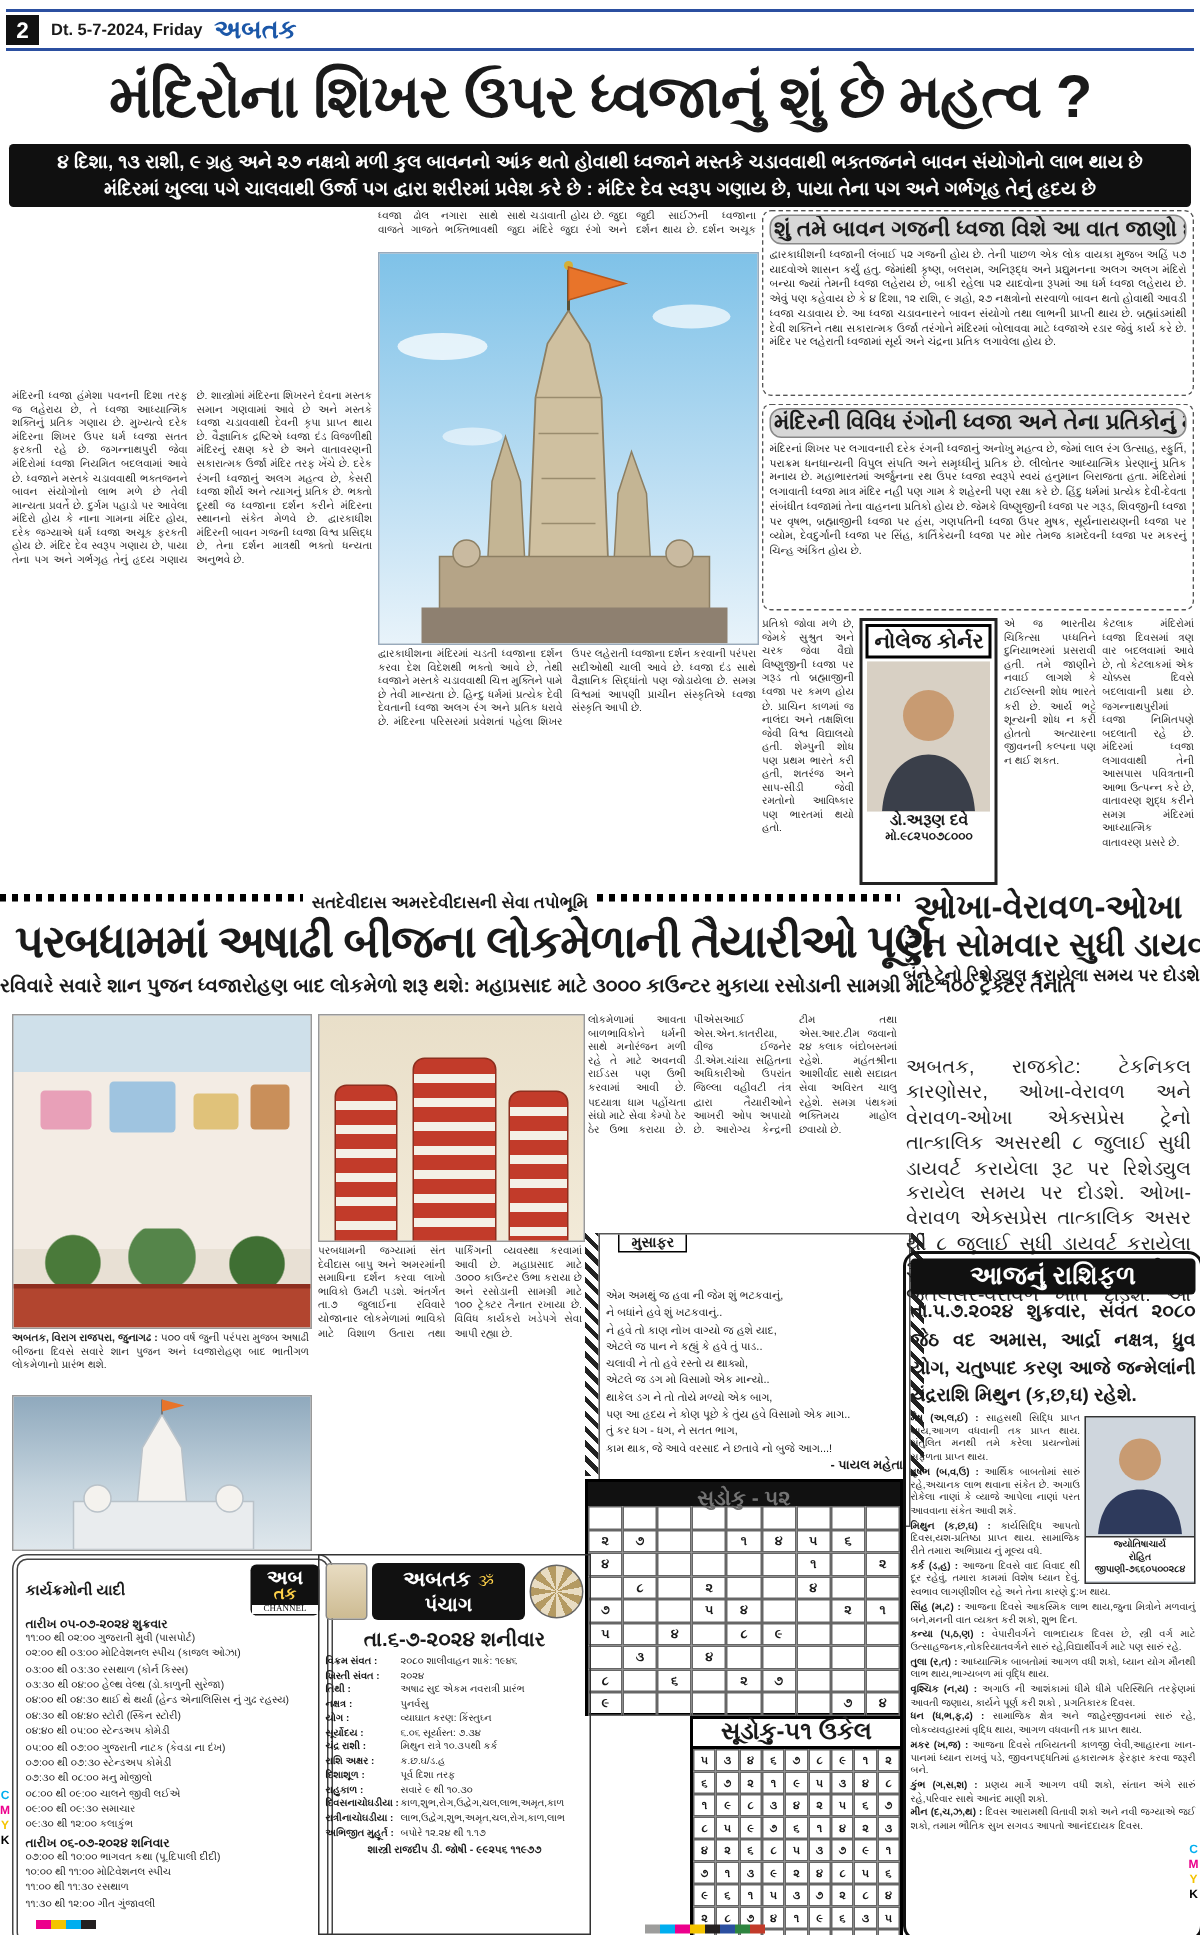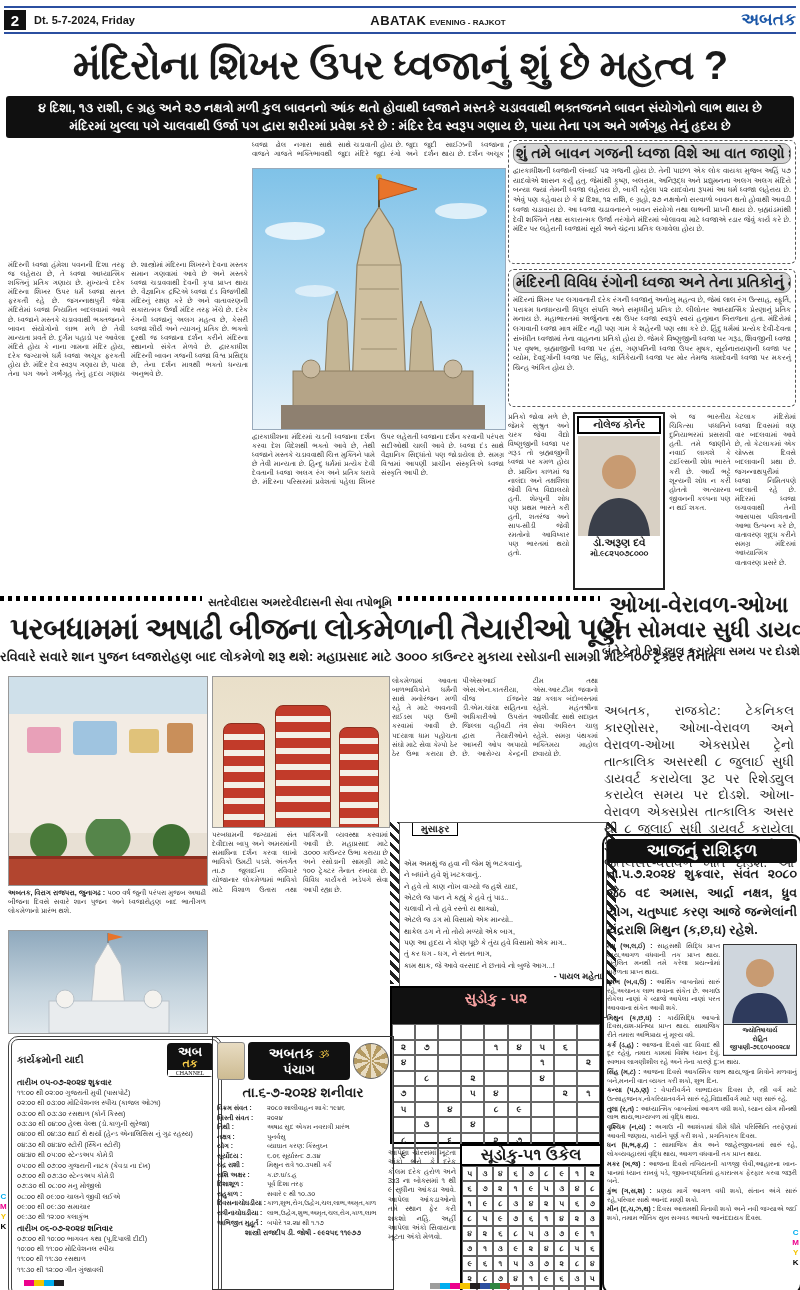--- a/index.html
+++ b/index.html
@@ -33,21 +33,21 @@
   
   .right-panel{left:508px;top:140px;width:288px;height:452px;}
   .kbox{border:1px dashed #555;border-radius:6px;padding:2px 4px;margin-bottom:5px;overflow:hidden;}
   .kbox-title{background:#d7d7d7;border:1px solid #888;border-radius:8px;font-weight:bold;font-size:14.5px;
               text-align:center;padding:1px 2px;margin-bottom:2px;white-space:nowrap;overflow:hidden;}
   .kbox-body{font-size:7.2px;line-height:1.35;text-align:justify;}
   .kbox1{height:118px;} .kbox2{height:132px;}
   .kcorner{display:flex;gap:4px;height:178px;}
   .kc-col{flex:1;font-size:7px;line-height:1.3;text-align:justify;overflow:hidden;}
   .kc-card{width:88px;flex:none;border:2px solid #222;background:#fff;text-align:center;}
-  .kc-label{border:2px solid #000;margin:2px;font-weight:bold;font-size:10px;padding:1px 0;}
+  .kc-label{border:2px solid #000;margin:2px;font-weight:bold;font-size:14px;padding:1px 0;}
   .kc-photo{height:100px;margin:0 3px;background:#d8d0c4;overflow:hidden;}
   .kc-name{font-weight:bold;font-size:10.5px;}
   .kc-phone{font-size:8px;font-weight:bold;}
   
   .kicker{left:0;top:596px;width:600px;height:14px;display:flex;align-items:flex-start;gap:6px;}
   .kick-dots{flex:1;height:5px;background:repeating-linear-gradient(90deg,#000 0 4px,transparent 4px 8px);}
   .kick-text{font-weight:bold;font-size:11px;white-space:nowrap;}
   .headline2{left:10px;top:609px;width:600px;height:40px;font-size:30px;line-height:40px;font-weight:bold;
              text-align:center;white-space:nowrap;letter-spacing:-1px;}
   .subhead2{left:0;top:649px;width:600px;height:20px;font-size:13px;font-weight:bold;text-align:center;white-space:nowrap;}
@@ -69,21 +69,21 @@
   
   .musafar{left:390px;top:822px;width:208px;height:162px;
            background:repeating-linear-gradient(45deg,#222 0 3px,#fff 3px 7px);padding:0 9px;}
   .mu-inner{position:relative;background:#fff;height:100%;border:1px solid #555;padding:16px 4px;overflow:hidden;}
   .mu-title{position:absolute;top:-1px;left:12px;background:#fff;border:1px solid #000;font-weight:bold;
             font-size:9.5px;padding:0 8px;}
   .mu-lines{margin-top:19px;font-size:7.3px;line-height:1.55;}
   .mu-author{text-align:right;font-weight:bold;font-size:8.5px;}
   
   .sudoku{left:390px;top:986px;width:208px;height:154px;border:2px solid #000;background:#fff;}
-  .su-title{background:#111;color:#fca5a5;font-weight:bold;font-size:14px;text-align:center;height:36px;line-height:20px;}
+  .su-title{background:#111;color:#737373;font-weight:bold;font-size:14px;text-align:center;height:16px;line-height:20px;}
   .su-grid{display:grid;grid-template-columns:repeat(9,1fr);}
   .su-grid .su-cell{border:1px solid #666;height:13.5px;display:flex;align-items:center;justify-content:center;
                     font-size:8.5px;font-weight:bold;}
   .rules{left:388px;top:1148px;width:68px;height:138px;font-size:7.2px;}
   .solution{left:460px;top:1144px;width:138px;height:146px;border:2px solid #000;background:#fff;}
   .sol-title{font-weight:bold;font-size:16px;text-align:center;border-bottom:2px solid #000;height:18px;line-height:18px;}
   .solution .su-cell{height:13px;font-size:7.5px;}
   
   .train-h{left:602px;top:592px;width:194px;text-align:center;font-weight:bold;font-size:22px;line-height:25px;white-space:nowrap;}
   .train-sub{left:602px;top:645px;width:194px;text-align:center;font-weight:bold;font-size:11.5px;white-space:nowrap;}
@@ -130,24 +130,20 @@
   b.inb{font-weight:bold;}
 </style>
 </head>
 <body>
 
 <div class="page">
 
   <div class="abs masthead">
     <div class="pageno">2</div>
     <div class="mh-date">Dt. 5-7-2024, Friday</div>
-    <div class="mh-center">
-      <b>ABATAK</b>
-      <span class="suffix">EVENING - RAJKOT</span>
-    </div>
     <div class="mh-logo">અબતક</div>
   </div>
 
   <div class="abs headline">મંદિરોના શિખર ઉપર ધ્વજાનું શું છે મહત્વ ?</div>
   <div class="abs subhead-box">
     <div>૪ દિશા, ૧૩ રાશી, ૯ ગ્રહ અને ૨૭ નક્ષત્રો મળી કુલ બાવનનો આંક થતો હોવાથી ધ્વજાને મસ્તકે ચડાવવાથી ભક્તજનને બાવન સંયોગોનો લાભ થાય છે</div>
     <div>મંદિરમાં ખુલ્લા પગે ચાલવાથી ઉર્જા પગ દ્વારા શરીરમાં પ્રવેશ કરે છે : મંદિર દેવ સ્વરૂપ ગણાય છે, પાયા તેના પગ અને ગર્ભગૃહ તેનું હૃદય છે</div>
   </div>
 
   <div class="abs strip smalltxt">ધ્વજા ઢોલ નગારા સાથે વાજતે ગાજતે ભક્તિભાવથી સાથે ચડાવાતી હોય છે. જુદા જુદા મંદિરે જુદા રંગો અને જુદી સાઈઝની ધ્વજાના દર્શન થાય છે. દર્શન અચૂક કર્યા જેવો જીવન ધન્ય બની જાય છે. સવાર સાંજ મંદિરે અચૂક દર્શન જવાય છે. આપણા ધર્મમાં પણ મંદિરના સવાર સાંજ દર્શનનું મહત્વ અનેરૂ છે.</div>
@@ -338,21 +334,20 @@
         <div class="su-cell"></div>
         <div class="su-cell"></div>
         <div class="su-cell"></div>
         <div class="su-cell"></div>
         <div class="su-cell"></div>
         <div class="su-cell"></div>
         <div class="su-cell">૭</div>
         <div class="su-cell">૪</div>
       </div>
   </div>
-  <div class="abs rules smalltxt">આપેલા ચોરસમાં ખૂટતા અંકો ભરો કે દરેક કોલમ દરેક હરોળ અને 3x3 ના બોક્સમાં ૧ થી ૯ સુધીના આંકડા આવે. આપેલા આંકડાઓનો તમે સ્થાન ફેર કરી શકશો નહિ. અહીં આપેલા અંકો સિવાયના ખૂટતા અંકો મેળવો.</div>
   <div class="abs solution">
     <div class="sol-title">સૂડોકુ-૫૧ ઉકેલ</div>
     <div class="su-grid">
         <div class="su-cell">૫</div>
         <div class="su-cell">૩</div>
         <div class="su-cell">૪</div>
         <div class="su-cell">૬</div>
         <div class="su-cell">૭</div>
         <div class="su-cell">૮</div>
         <div class="su-cell">૯</div>

